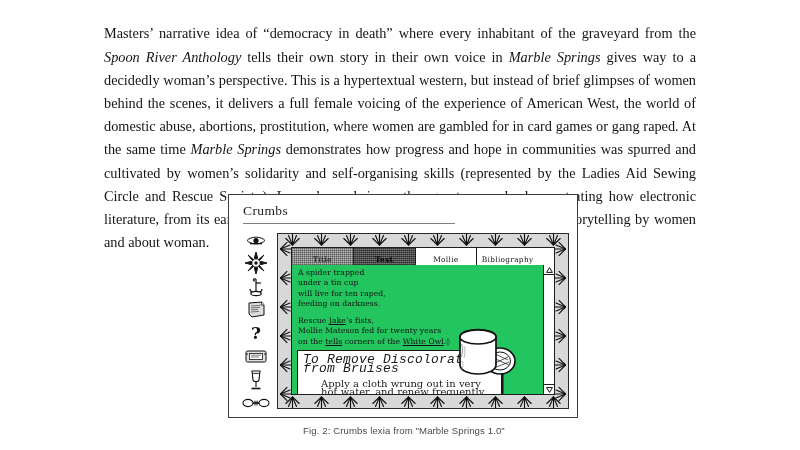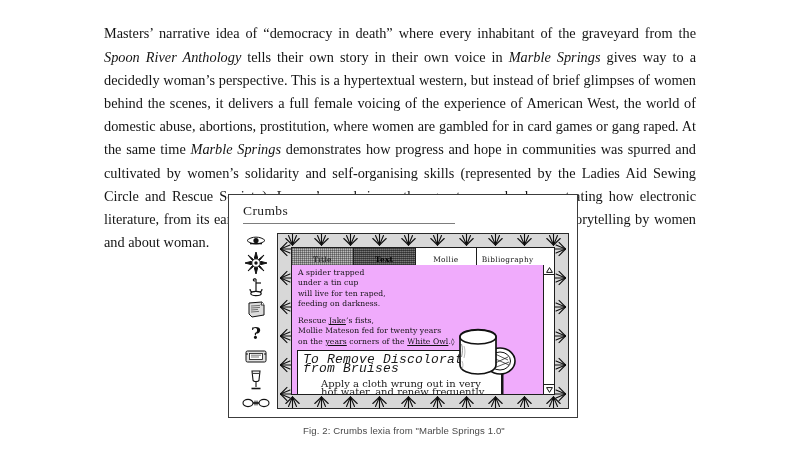--- a/index.html
+++ b/index.html
@@ -179,21 +179,21 @@
     color: #000;
     font-weight: bold;
   }
 
   .doc-area {
     position: absolute;
     left: 0;
     top: 17px;
     right: 11px;
     bottom: 0;
-    background: #f0abfc;
+    background: #22c55e;
     overflow: hidden;
   }
 
   .lexia {
     position: absolute;
     left: 6px;
     top: 3px;
     width: 196px;
     font-family: "DejaVu Serif", serif;
     font-size: 7.6px;
@@ -691,21 +691,21 @@
             <div class="doc-area">
 
               <div class="lexia">
                 <div>A spider trapped</div>
                 <div>under a tin cup</div>
                 <div>will live for ten raped,</div>
                 <div>feeding on darkness.</div>
                 <span class="gap"></span>
                 <div><span>Rescue </span><span class="lk">Jake</span><span>’s fists,</span></div>
                 <div>Mollie Mateson fed for twenty years</div>
-                <div><span>on the </span><span class="lk">years</span><span> corners of the </span><span class="lk">White Owl</span><span>.</span><span class="lozenge">◊</span></div>
+                <div><span>on the </span><span class="lk">tells</span><span> corners of the </span><span class="lk">White Owl</span><span>.</span><span class="lozenge">◊</span></div>
               </div>
 
               <div class="recipe">
                 <div class="recipe-title">To Remove Discoloration from Bruises</div>
                 <div class="recipe-body">Apply a cloth wrung out in very hot water, and renew frequently until the pain ceases.</div>
                 <div class="recipe-src">Everyday Cook Book</div>
               </div>
 
               <div class="cup-art">
                 <svg width="84" height="70" viewBox="0 0 84 70">

